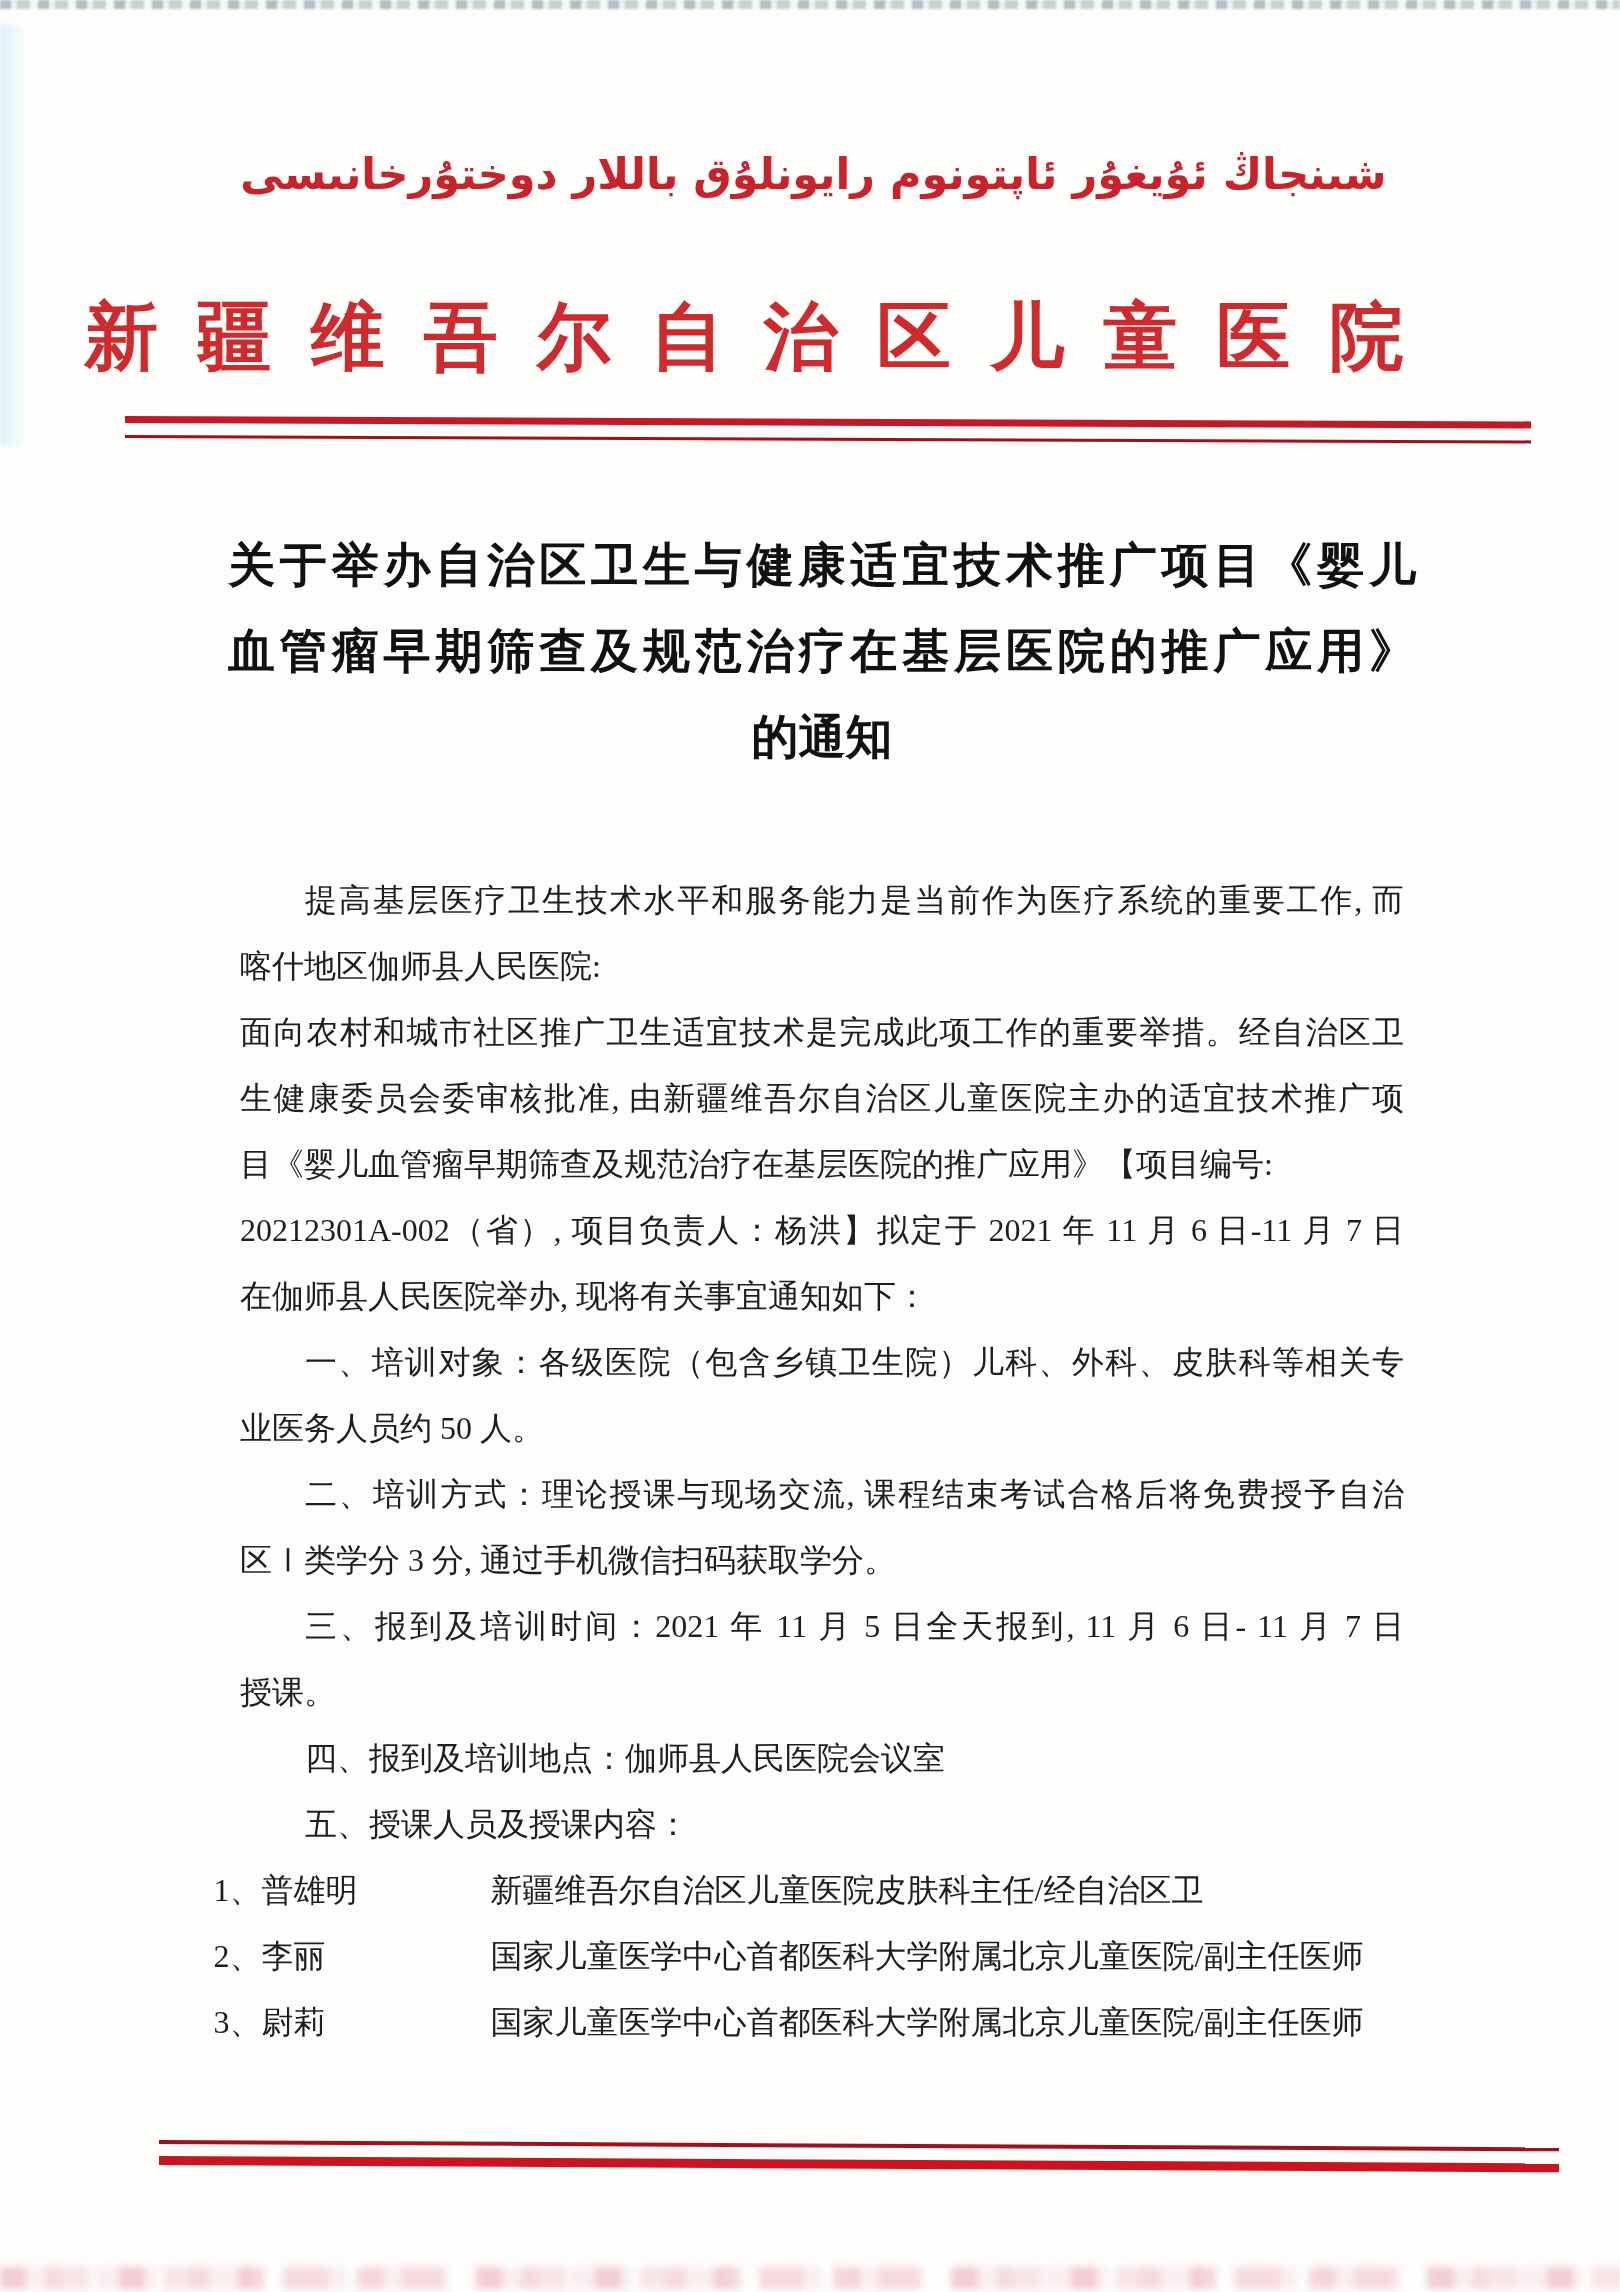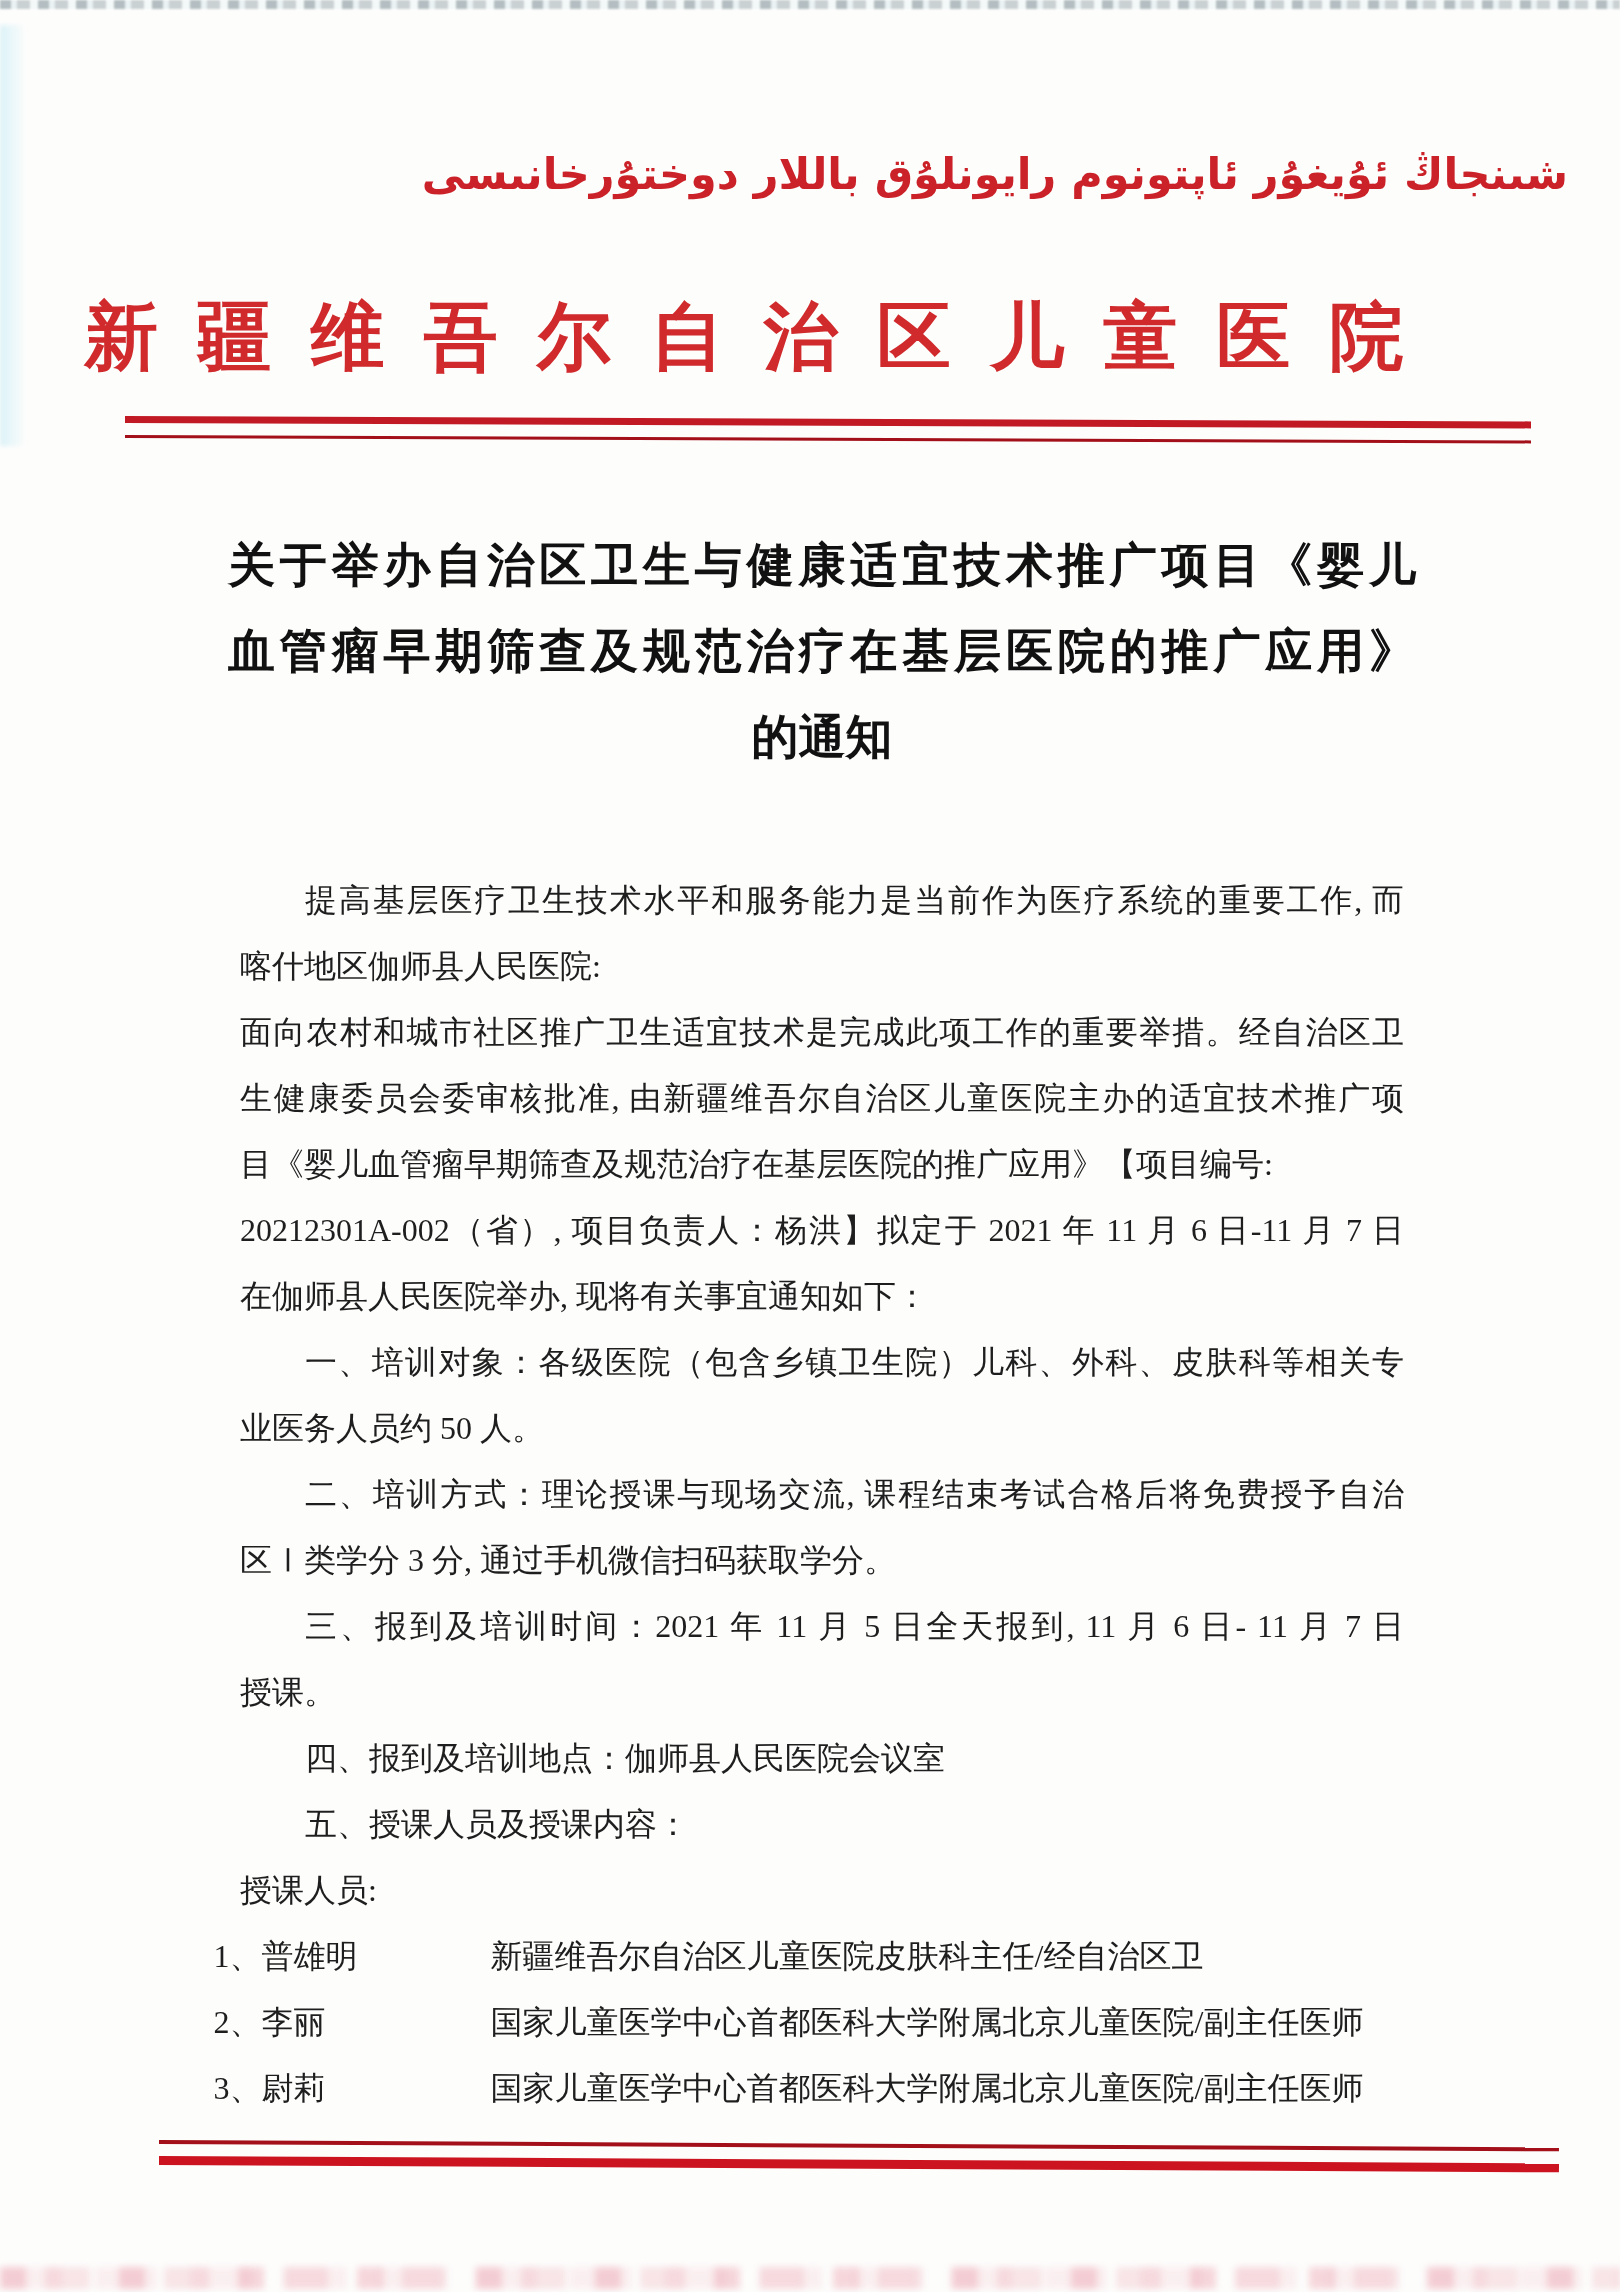--- a/index.html
+++ b/index.html
@@ -27,21 +27,21 @@
       repeating-linear-gradient(90deg,
         rgba(222,96,120,.38) 0 26.5px, rgba(255,255,255,0) 26.5px 45px,
         rgba(222,96,120,.24) 45px 90px, rgba(255,255,255,0) 90px 119px),
       repeating-linear-gradient(90deg,
         rgba(230,130,150,.18) 0 62px, rgba(255,255,255,0) 62px 95px);
     filter:blur(3.9px);opacity:.65;
   }
   
   .uyghur-line{
     position:absolute;left:59px;top:135px;width:1509px;
-    text-align:right;direction:rtl;
+    text-align:center;direction:rtl;
     font-family:"DejaVu Sans", sans-serif;
     font-size:43px;line-height:78px;font-weight:bold;
     color:#cb2229;
   }
   .hospital-name{
     position:absolute;left:0;top:282px;width:1488px;
     text-align:center;
     font-family:"Liberation Serif", serif;font-weight:bold;
     font-size:74px;line-height:110px;
     letter-spacing:0.53em;padding-left:39px;box-sizing:border-box;
@@ -103,21 +103,20 @@
   <div class="line full">20212301A-002（省）, 项目负责人：杨洪】拟定于 2021 年 11 月 6 日-11 月 7 日</div>
   <div class="line">在伽师县人民医院举办, 现将有关事宜通知如下：</div>
   <div class="line full indent">一、培训对象：各级医院（包含乡镇卫生院）儿科、外科、皮肤科等相关专</div>
   <div class="line">业医务人员约 50 人。</div>
   <div class="line full indent">二、培训方式：理论授课与现场交流, 课程结束考试合格后将免费授予自治</div>
   <div class="line">区Ⅰ类学分 3 分, 通过手机微信扫码获取学分。</div>
   <div class="line full indent">三、报到及培训时间：2021 年 11 月 5 日全天报到, 11 月 6 日- 11 月 7 日</div>
   <div class="line">授课。</div>
   <div class="line indent">四、报到及培训地点：伽师县人民医院会议室</div>
   <div class="line indent">五、授课人员及授课内容：</div>
-  <div class="line">授课人员:</div>
 
   <div class="lecturer-row">
     <span class="lect-name-cell"><span>1、</span><span>普雄明</span></span>
     <span>新疆维吾尔自治区儿童医院皮肤科主任/经自治区卫</span>
   </div>
   <div class="lecturer-row">
     <span class="lect-name-cell"><span>2、</span><span>李丽</span></span>
     <span>国家儿童医学中心首都医科大学附属北京儿童医院/副主任医师</span>
   </div>
   <div class="lecturer-row">

